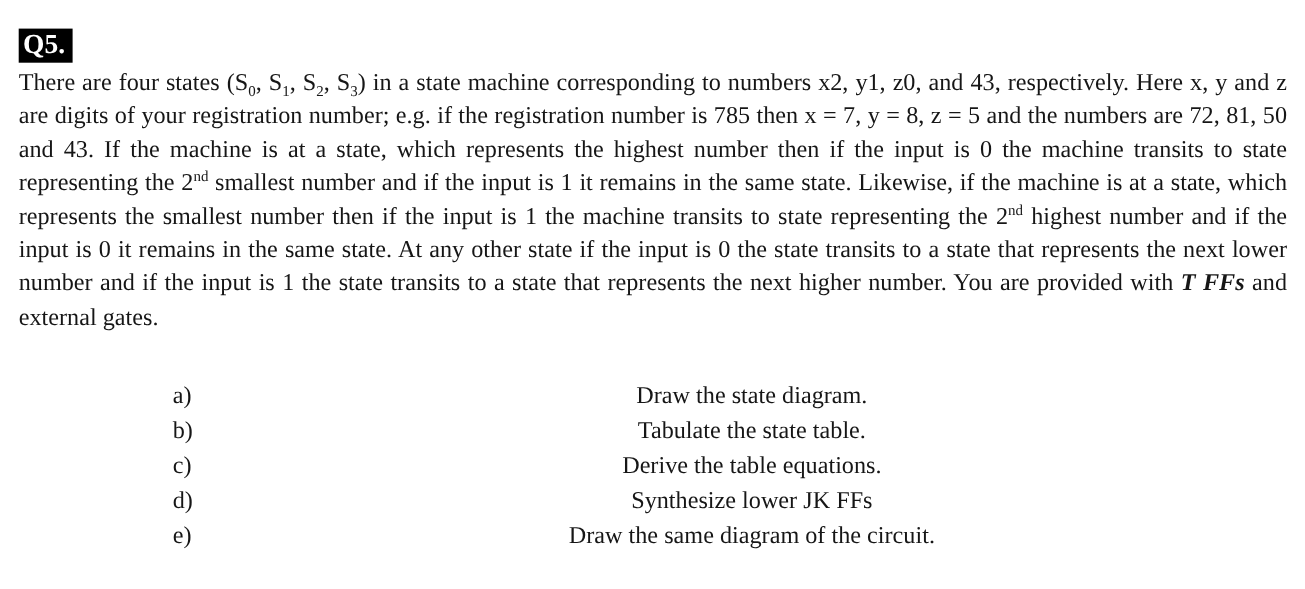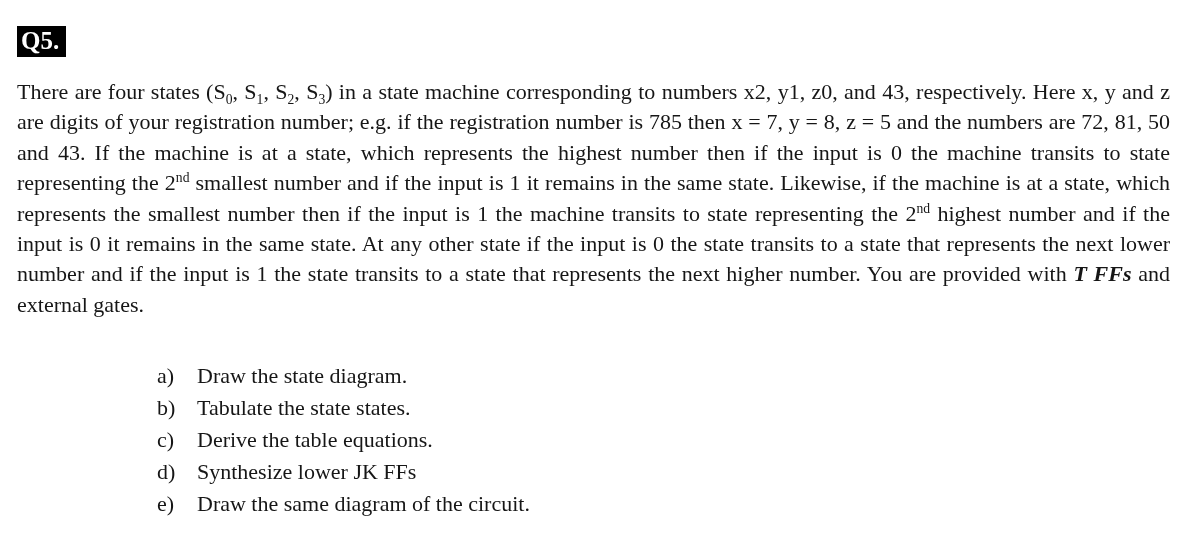--- a/index.html
+++ b/index.html
@@ -25,21 +25,21 @@
     display: inline-block;
     background: #000000;
     color: #ffffff;
     font-weight: bold;
     font-size: 25px;
     line-height: 28px;
     padding: 1px 7px 2px 4px;
   }
   .body-text {
     width: 1153px;
-    margin-top: 20px;
+    margin-top: 3px;
     font-size: 22px;
     line-height: 30.4px;
     text-align: justify;
   }
   .body-text sub {
     font-size: 0.62em;
     line-height: 0;
   }
   .body-text sup {
     font-size: 0.62em;
@@ -57,39 +57,40 @@
     display: flex;
     font-size: 22px;
     line-height: 32px;
   }
   .part-label {
     width: 40px;
     flex: 0 0 40px;
   }
   .part-text {
     flex: 1 1 auto;
+    text-align: center;
   }
 </style>
 </head>
 <body>
 
 <div class="page">
 
   <span class="q-label">Q5.</span>
 
   <div class="body-text"><span>There are four states (S</span><sub>0</sub><span>, S</span><sub>1</sub><span>, S</span><sub>2</sub><span>, S</span><sub>3</sub><span>) in a state machine corresponding to numbers x2, y1, z0, and 43, respectively. Here x, y and z are digits of your registration number; e.g. if the registration number is 785 then x = 7, y = 8, z = 5 and the numbers are 72, 81, 50 and 43. If the machine is at a state, which represents the highest number then if the input is 0 the machine transits to state representing the 2</span><sup>nd</sup><span> smallest number and if the input is 1 it remains in the same state. Likewise, if the machine is at a state, which represents the smallest number then if the input is 1 the machine transits to state representing the 2</span><sup>nd</sup><span> highest number and if the input is 0 it remains in the same state. At any other state if the input is 0 the state transits to a state that represents the next lower number and if the input is 1 the state transits to a state that represents the next higher number. You are provided with </span><span class="seg-bold-italic">T FFs</span><span> and external gates.</span></div>
 
   <div class="parts">
     <div class="part-row">
       <span class="part-label">a)</span>
       <span class="part-text">Draw the state diagram.</span>
     </div>
     <div class="part-row">
       <span class="part-label">b)</span>
-      <span class="part-text">Tabulate the state states.</span>
+      <span class="part-text">Tabulate the state table.</span>
     </div>
     <div class="part-row">
       <span class="part-label">c)</span>
       <span class="part-text">Derive the table equations.</span>
     </div>
     <div class="part-row">
       <span class="part-label">d)</span>
       <span class="part-text">Synthesize lower JK FFs</span>
     </div>
     <div class="part-row">

